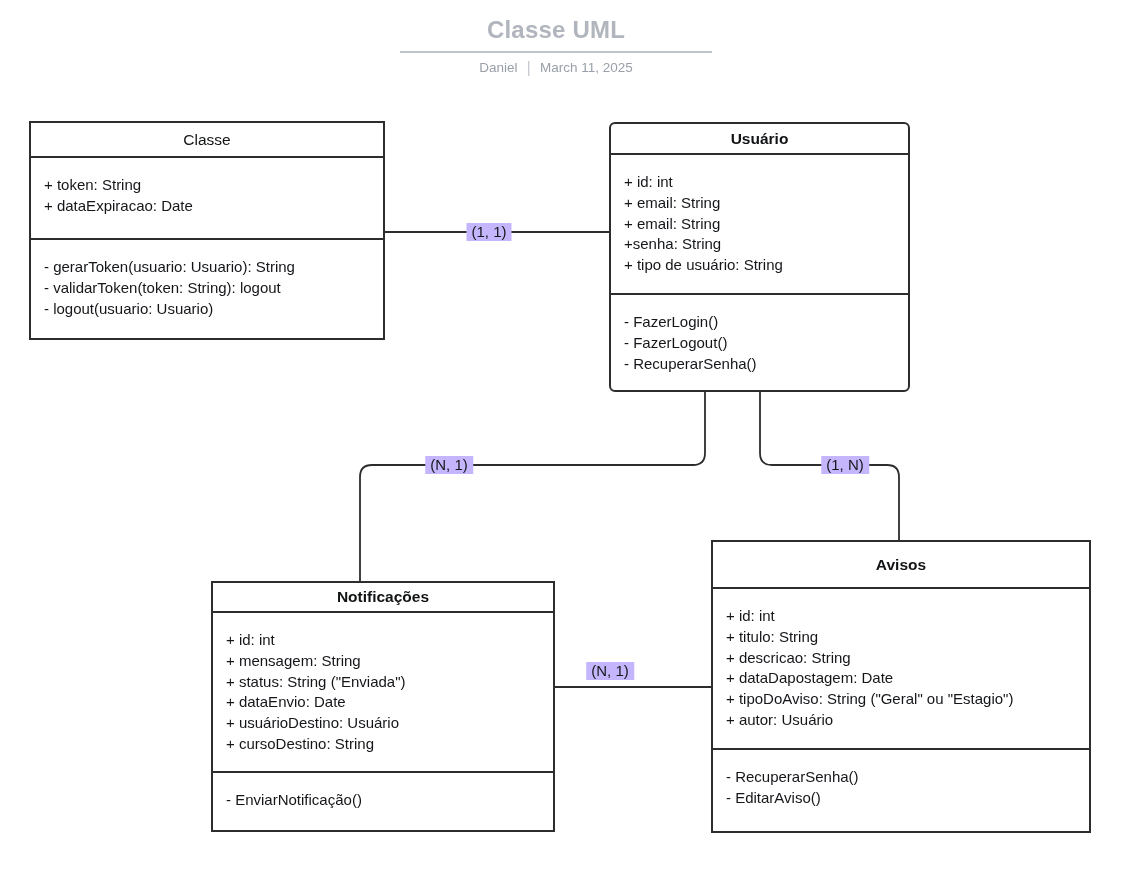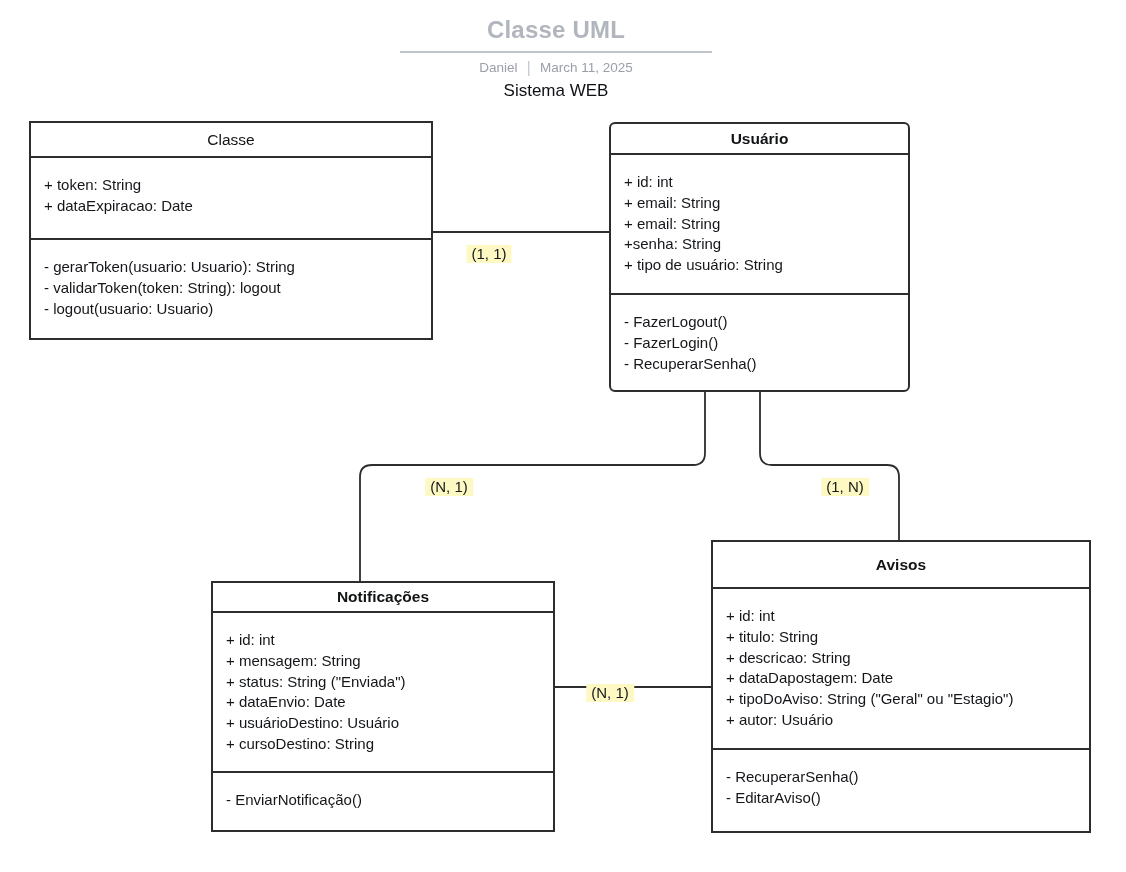--- a/index.html
+++ b/index.html
@@ -62,27 +62,26 @@
     height: 872px;
   }
   svg.wires path {
     fill: none;
     stroke: #2d2d2d;
     stroke-width: 1.8;
   }
   .wire-label {
     position: absolute;
     transform: translate(-50%, -50%);
-    background: #fef9c3;
+    background: #c4b5fd;
     padding: 0 5px;
     font-size: 15px;
     color: #16181a;
     white-space: nowrap;
     line-height: 18px;
-    margin-top: 22px;
   }
 
   
   .uml-box {
     position: absolute;
     background: #ffffff;
     border: 2px solid #2b2d2f;
     display: flex;
     flex-direction: column;
   }
@@ -104,21 +103,21 @@
     padding: 17px 13px 0;
   }
   .uml-line {
     font-size: 15px;
     line-height: 20.8px;
     white-space: nowrap;
     color: #141619;
   }
 
   
-  #box-classe       { left: 29px;  top: 121px; width: 404px; height: 219px; }
+  #box-classe       { left: 29px;  top: 121px; width: 356px; height: 219px; }
   #box-classe       .uml-title { height: 35px; }
   #box-classe       .uml-attrs { height: 82px; }
 
   #box-usuario      { left: 609px; top: 122px; width: 301px; height: 270px; border-radius: 6px; }
   #box-usuario      .uml-title { height: 31px; }
   #box-usuario      .uml-attrs { height: 140px; }
 
   #box-notificacoes { left: 211px; top: 581px; width: 344px; height: 251px; }
   #box-notificacoes .uml-title { height: 30px; }
   #box-notificacoes .uml-attrs { height: 160px; }
@@ -132,21 +131,20 @@
 
 <div id="canvas">
 
   <div class="doc-header">
     <div class="doc-title">Classe UML</div>
     <div class="doc-byline">
       <span>Daniel</span>
       <span class="sep">|</span>
       <span>March 11, 2025</span>
     </div>
-    <div class="doc-subtitle">Sistema WEB</div>
   </div>
 
   <svg class="wires" viewBox="0 0 1126 872">
     <path d="M 369 232 H 609"></path>
     <path d="M 705 391 V 453 Q 705 465 693 465 H 372 Q 360 465 360 477 V 581"></path>
     <path d="M 760 391 V 453 Q 760 465 772 465 H 887 Q 899 465 899 477 V 540"></path>
     <path d="M 510 687 H 711"></path>
   </svg>
 
   <div class="wire-label" style="left:489px; top:232px;">(1, 1)</div>
@@ -170,22 +168,22 @@
   <div class="uml-box" id="box-usuario">
     <div class="uml-title">Usuário</div>
     <div class="uml-attrs">
       <div class="uml-line">+ id: int</div>
       <div class="uml-line">+ email: String</div>
       <div class="uml-line">+ email: String</div>
       <div class="uml-line">+senha: String</div>
       <div class="uml-line">+ tipo de usuário: String</div>
     </div>
     <div class="uml-methods">
+      <div class="uml-line">- FazerLogin()</div>
       <div class="uml-line">- FazerLogout()</div>
-      <div class="uml-line">- FazerLogin()</div>
       <div class="uml-line">- RecuperarSenha()</div>
     </div>
   </div>
 
   <div class="uml-box" id="box-notificacoes">
     <div class="uml-title">Notificações</div>
     <div class="uml-attrs">
       <div class="uml-line">+ id: int</div>
       <div class="uml-line">+ mensagem: String</div>
       <div class="uml-line">+ status: String ("Enviada")</div>

